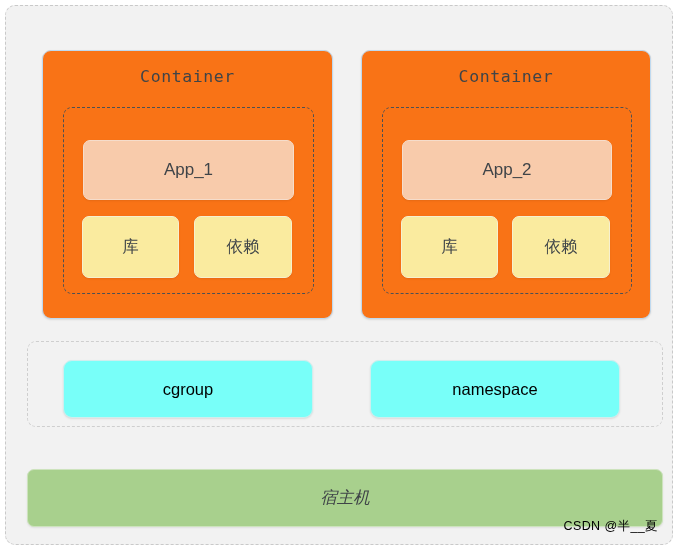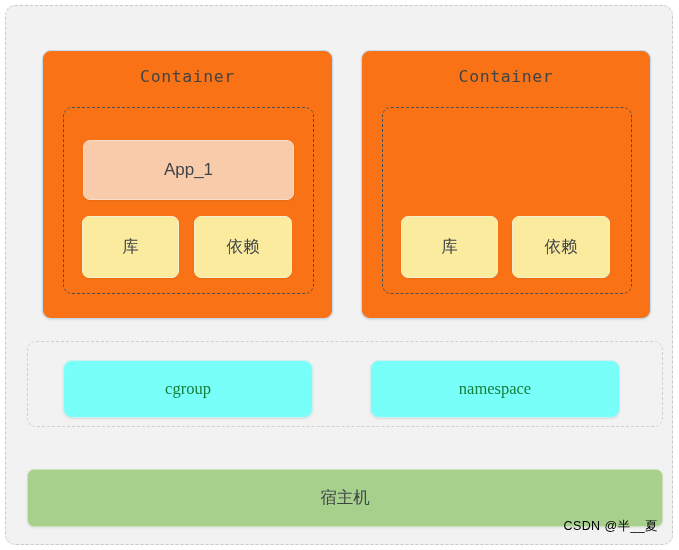--- a/index.html
+++ b/index.html
@@ -92,37 +92,37 @@
     border-radius:9px;
     background:transparent;
   }
   .cyan-box{
     position:absolute;
     box-sizing:border-box;
     background:#78fff9;
     border:1px solid #cfeeee;
     border-radius:9px;
     display:flex;align-items:center;justify-content:center;
-    font-size:16.5px;color:#15803d;
+    font-size:16.5px;color:#000000;
     box-shadow:0 1px 2px rgba(0,0,0,0.10);
-    font-family:Liberation Serif, serif;
   }
   .cyan-box.c1{left:57px;top:354px;width:250px;height:58px;}
   .cyan-box.c2{left:364px;top:354px;width:250px;height:58px;}
 
   
   .host-bar{
     position:absolute;left:21px;top:463px;width:636px;height:58px;
     box-sizing:border-box;
     background:#a8d08d;
     border:1px solid #cde3bd;
     border-radius:7px;
     display:flex;align-items:center;justify-content:center;
     font-size:16.5px;color:#3f4448;
     box-shadow:0 1px 2px rgba(0,0,0,0.08);
+    font-style:italic;
   }
 
   
   .watermark{
     position:absolute;right:14px;bottom:9px;
     font-size:12.5px;
     color:#000000;
     letter-spacing:0.4px;
     white-space:nowrap;
     user-select:none;
@@ -139,20 +139,21 @@
       <div class="container-title">Container</div>
       <div class="inner-dashed"></div>
       <div class="app-box">App_1</div>
       <div class="yellow-box b1">库</div>
       <div class="yellow-box b2">依赖</div>
     </div>
 
     <div class="container-card right">
       <div class="container-title">Container</div>
       <div class="inner-dashed"></div>
+      <div class="app-box">App_2</div>
       <div class="yellow-box b1">库</div>
       <div class="yellow-box b2">依赖</div>
     </div>
 
     <div class="kernel-band"></div>
     <div class="cyan-box c1">cgroup</div>
     <div class="cyan-box c2">namespace</div>
 
     <div class="host-bar">宿主机</div>
 

